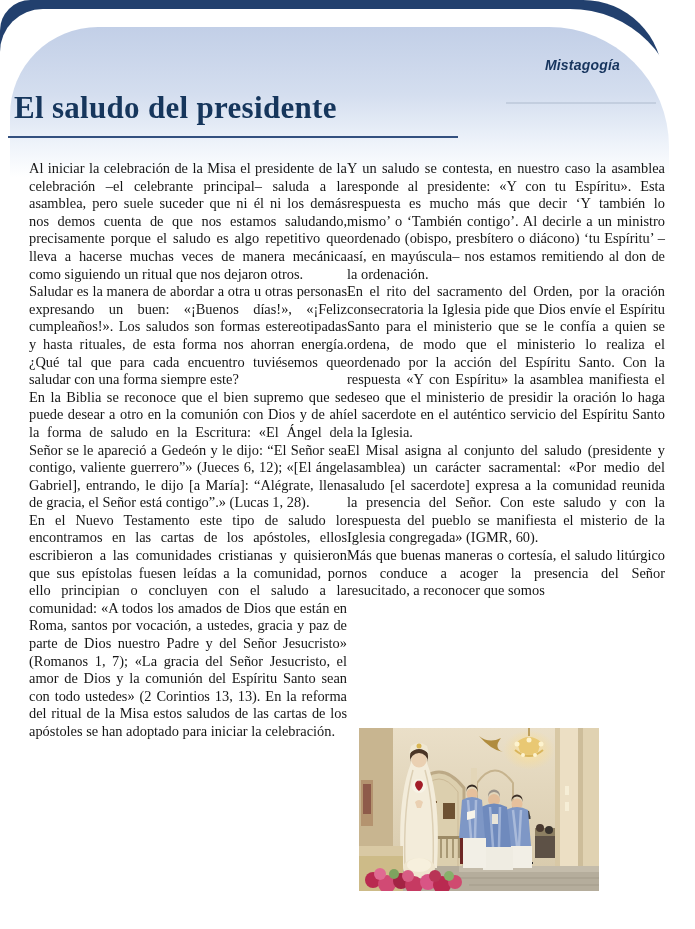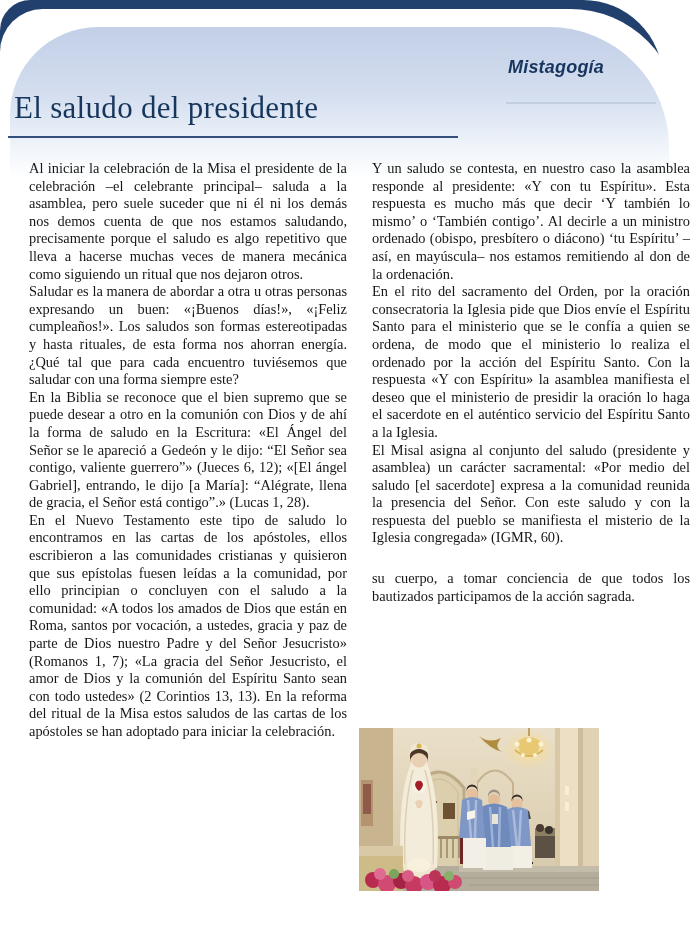--- a/index.html
+++ b/index.html
@@ -18,47 +18,47 @@
     position:absolute;top:9px;left:0;width:680px;height:110px;
     background:#ffffff;border-radius:46px 118px 0 0;
   }
   
   .header-band{
     position:absolute;top:27px;left:10px;right:26px;height:150px;
     border-radius:88px 120px 0 0;
     background:linear-gradient(180deg,#c2cfe7 0%,#d4deef 45%,#eef3fa 78%,#ffffff 100%);
   }
   .section-label{
-    position:absolute;top:57px;right:91px;
+    position:absolute;top:57px;right:75px;
     font-family:"Liberation Sans","DejaVu Sans",sans-serif;
-    font-weight:bold;font-style:italic;font-size:18px;letter-spacing:.2px;
+    font-weight:bold;font-style:italic;font-size:14px;letter-spacing:.2px;
     color:#17355e;
   }
   .section-rule{
     position:absolute;top:102px;left:506px;width:150px;height:2px;
     background:#c3cedf;
   }
   .title{
     position:absolute;top:90px;left:14px;margin:0;
-    font-size:31px;font-weight:normal;color:#16365c;letter-spacing:.3px;
+    font-size:31px;font-weight:bold;color:#16365c;letter-spacing:.3px;
     font-family:"Liberation Serif","DejaVu Serif",serif;
     text-align:center;
   }
   .title-rule{
     position:absolute;top:136px;left:8px;width:450px;height:2px;
     background:#33507f;
   }
   .col{
     position:absolute;top:160px;width:318px;
     font-size:14.4px;line-height:17.6px;color:#161616;
     text-align:justify;text-justify:inter-word;
   }
   .col p{margin:0;}
   .col-left{left:29px;}
-  .col-right{left:347px;margin-left:25px;}
+  .col-right{left:347px;}
   .col p.tail{margin-top:23px;}
   .photo{
     position:absolute;left:359px;top:728px;width:240px;height:163px;margin:0;
     line-height:0;
   }
   .photo svg{display:block;}
 </style>
 </head>
 <body>
 
@@ -78,21 +78,21 @@
     <p>Al iniciar la celebración de la Misa el presidente de la celebración –el celebrante principal– saluda a la asamblea, pero suele suceder que ni él ni los demás nos demos cuenta de que nos estamos saludando, precisamente porque el saludo es algo repetitivo que lleva a hacerse muchas veces de manera mecánica como siguiendo un ritual que nos dejaron otros.</p>
     <p>Saludar es la manera de abordar a otra u otras personas expresando un buen: «¡Buenos días!», «¡Feliz cumpleaños!». Los saludos son formas estereotipadas y hasta rituales, de esta forma nos ahorran energía. ¿Qué tal que para cada encuentro tuviésemos que saludar con una forma siempre este?</p>
     <p>En la Biblia se reconoce que el bien supremo que se puede desear a otro en la comunión con Dios y de ahí la forma de saludo en la Escritura: «El Ángel del Señor se le apareció a Gedeón y le dijo: “El Señor sea contigo, valiente guerrero”» (Jueces 6, 12); «[El ángel Gabriel], entrando, le dijo [a María]: “Alégrate, llena de gracia, el Señor está contigo”.» (Lucas 1, 28).</p>
     <p>En el Nuevo Testamento este tipo de saludo lo encontramos en las cartas de los apóstoles, ellos escribieron a las comunidades cristianas y quisieron que sus epístolas fuesen leídas a la comunidad, por ello principian o concluyen con el saludo a la comunidad: «A todos los amados de Dios que están en Roma, santos por vocación, a ustedes, gracia y paz de parte de Dios nuestro Padre y del Señor Jesucristo» (Romanos 1, 7); «La gracia del Señor Jesucristo, el amor de Dios y la comunión del Espíritu Santo sean con todo ustedes» (2 Corintios 13, 13). En la reforma del ritual de la Misa estos saludos de las cartas de los apóstoles se han adoptado para iniciar la celebración.</p>
   </div>
 
   <div class="col col-right">
     <p>Y un saludo se contesta, en nuestro caso la asamblea responde al presidente: «Y con tu Espíritu». Esta respuesta es mucho más que decir ‘Y también lo mismo’ o ‘También contigo’. Al decirle a un ministro ordenado (obispo, presbítero o diácono) ‘tu Espíritu’ – así, en mayúscula– nos estamos remitiendo al don de la ordenación.</p>
     <p>En el rito del sacramento del Orden, por la oración consecratoria la Iglesia pide que Dios envíe el Espíritu Santo para el ministerio que se le confía a quien se ordena, de modo que el ministerio lo realiza el ordenado por la acción del Espíritu Santo. Con la respuesta «Y con Espíritu» la asamblea manifiesta el deseo que el ministerio de presidir la oración lo haga el sacerdote en el auténtico servicio del Espíritu Santo a la Iglesia.</p>
     <p>El Misal asigna al conjunto del saludo (presidente y asamblea) un carácter sacramental: «Por medio del saludo [el sacerdote] expresa a la comunidad reunida la presencia del Señor. Con este saludo y con la respuesta del pueblo se manifiesta el misterio de la Iglesia congregada» (IGMR, 60).</p>
-    <p class="tail">su cuerpo, a tomar conciencia de que todos los bautizados participamos de la acción sagrada.</p>
+    <p>Más que buenas maneras o cortesía, el saludo litúrgico nos conduce a acoger la presencia del Señor resucitado, a reconocer que somos</p>
   </div>
 
   <figure class="photo" role="img" aria-label="Interior de una iglesia: estatua blanca de la Virgen con un corazón rojo, rosas rojas y rosadas a sus pies, y tres ministros con vestiduras azules junto a columnas color crema y una lámpara dorada.">
     <svg width="240" height="163" viewBox="0 0 240 163" xmlns="http://www.w3.org/2000/svg">
       <defs>
         <linearGradient id="wall" x1="0" y1="0" x2="0" y2="1">
           <stop offset="0" stop-color="#ead fc8"></stop>
           <stop offset="0" stop-color="#eadfc8"></stop>
           <stop offset="1" stop-color="#d6c8a9"></stop>
         </linearGradient>

